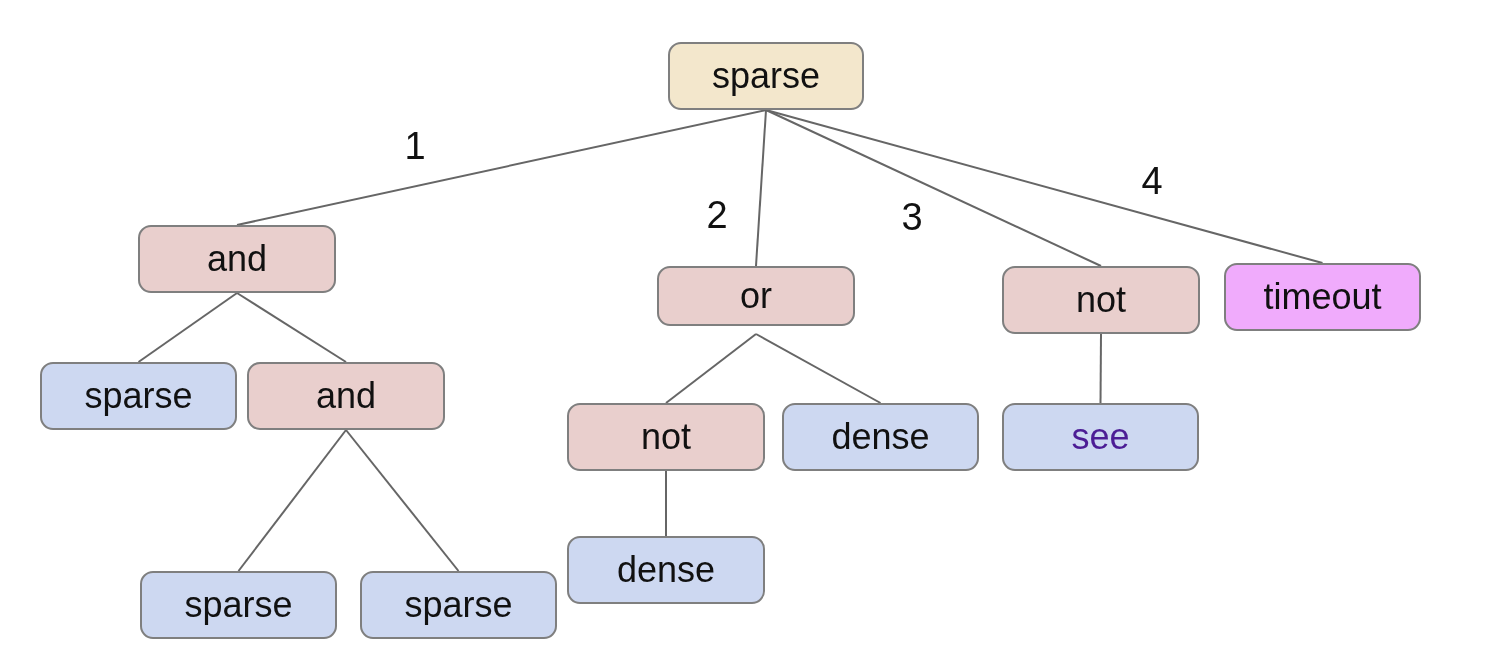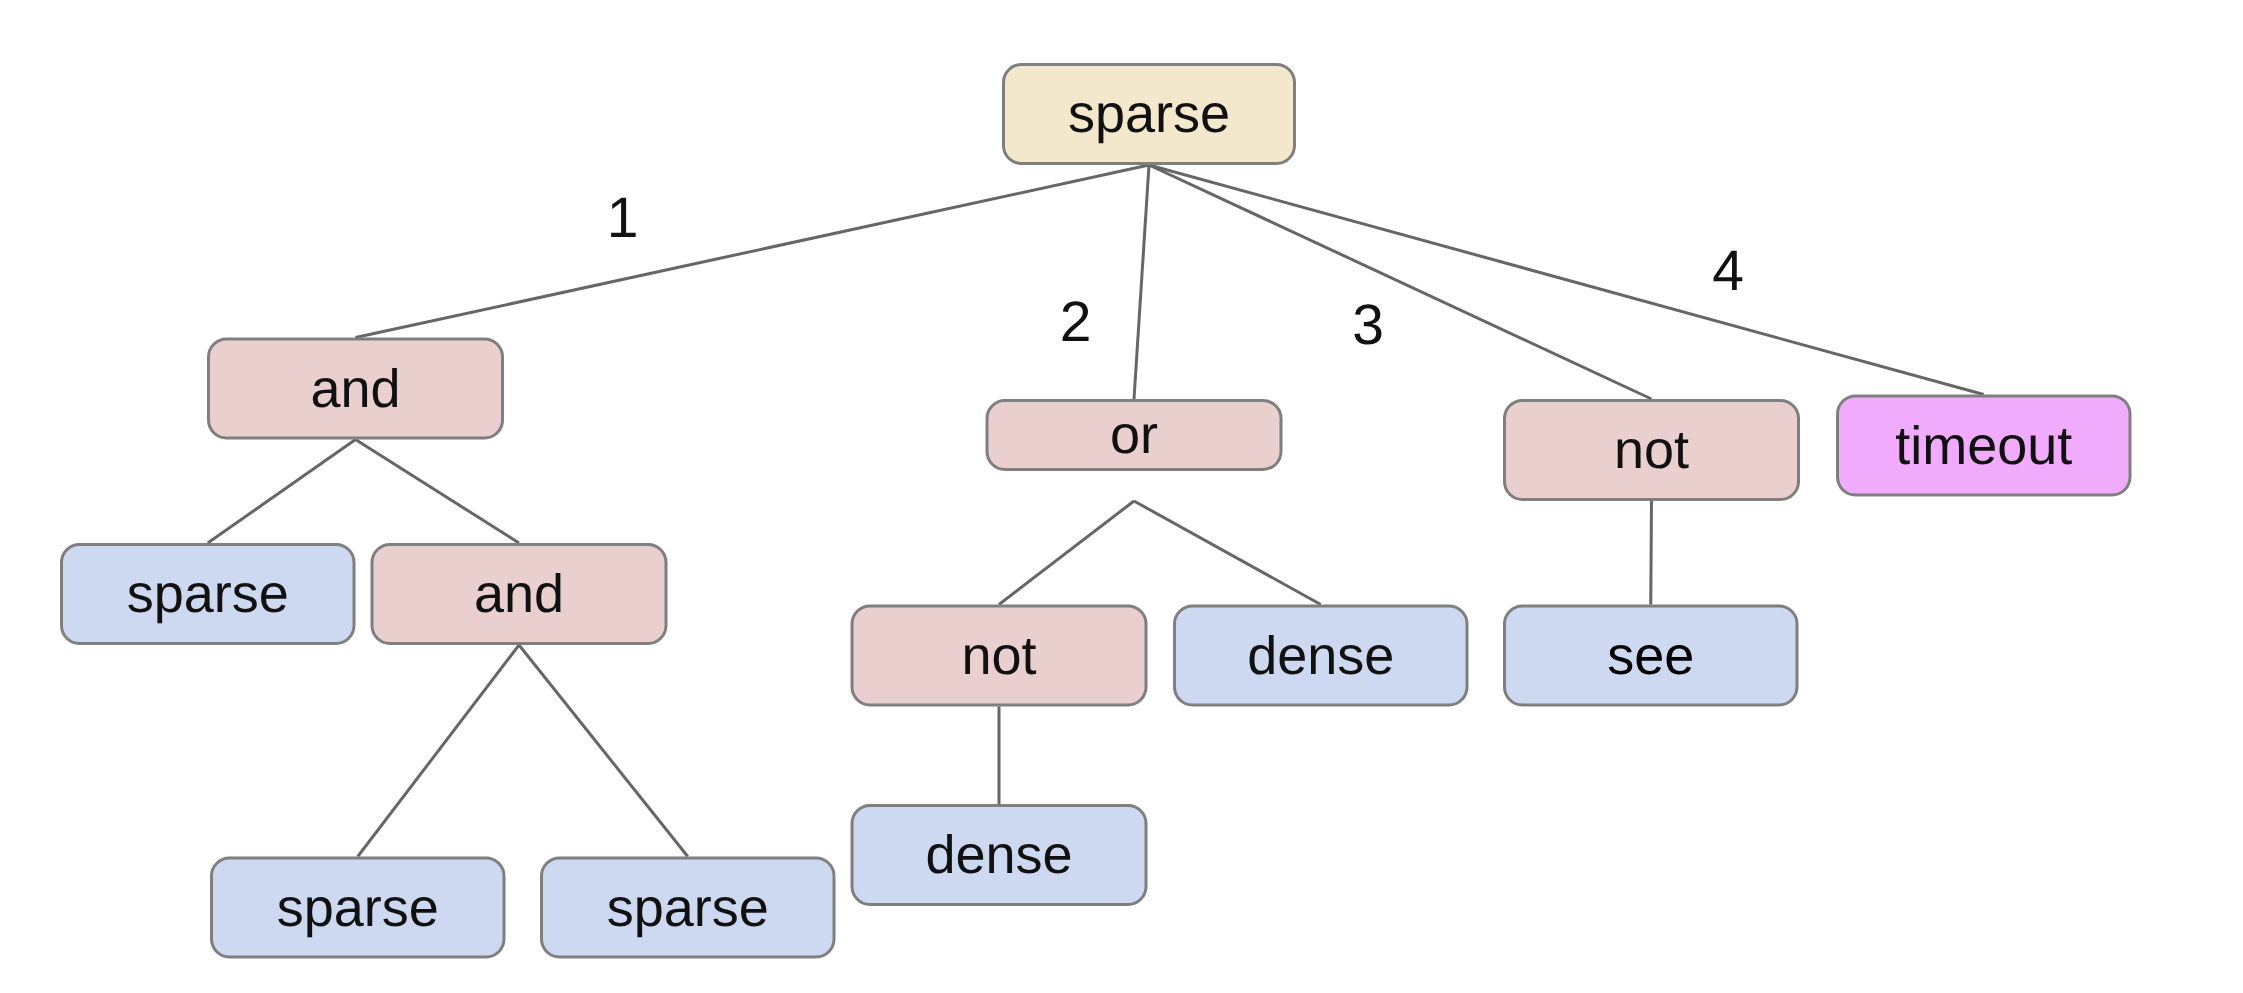--- a/index.html
+++ b/index.html
@@ -65,42 +65,42 @@
 <div class="edge-label" style="left: 415px; top: 146px; color: rgb(17, 17, 17);">1</div>
     <div class="edge-label" style="left: 717px; top: 215px; color: rgb(17, 17, 17);">2</div>
     <div class="edge-label" style="left: 912px; top: 217px; color: rgb(17, 17, 17);">3</div>
     <div class="edge-label" style="left: 1152px; top: 181px; color: rgb(17, 17, 17);">4</div>
     <div class="tree-node" style="left: 668px; top: 42px; width: 196px; height: 68px; background: rgb(243, 231, 204); border-color: rgb(127, 127, 127); color: rgb(17, 17, 17);">
       <span>sparse</span>
     </div>
     <div class="tree-node" style="left: 138px; top: 225px; width: 198px; height: 68px; background: rgb(233, 207, 205); border-color: rgb(127, 127, 127); color: rgb(17, 17, 17);">
       <span>and</span>
     </div>
-    <div class="tree-node" style="left: 657px; top: 266px; width: 198px; height: 48px; background: rgb(233, 207, 205); border-color: rgb(127, 127, 127); color: rgb(17, 17, 17); text-align: right;">
+    <div class="tree-node" style="left: 657px; top: 266px; width: 198px; height: 60px; background: rgb(233, 207, 205); border-color: rgb(127, 127, 127); color: rgb(17, 17, 17); text-align: right;">
       <span>or</span>
     </div>
     <div class="tree-node" style="left: 1002px; top: 266px; width: 198px; height: 68px; background: rgb(233, 207, 205); border-color: rgb(127, 127, 127); color: rgb(17, 17, 17);">
       <span>not</span>
     </div>
     <div class="tree-node" style="left: 1224px; top: 263px; width: 197px; height: 68px; background: #f0abfc; border-color: rgb(127, 127, 127); color: rgb(17, 17, 17);">
       <span>timeout</span>
     </div>
     <div class="tree-node" style="left: 40px; top: 362px; width: 197px; height: 68px; background: rgb(205, 216, 241); border-color: rgb(127, 127, 127); color: rgb(17, 17, 17);">
       <span>sparse</span>
     </div>
     <div class="tree-node" style="left: 247px; top: 362px; width: 198px; height: 68px; background: rgb(233, 207, 205); border-color: rgb(127, 127, 127); color: rgb(17, 17, 17);">
       <span>and</span>
     </div>
     <div class="tree-node" style="left: 567px; top: 403px; width: 198px; height: 68px; background: rgb(233, 207, 205); border-color: rgb(127, 127, 127); color: rgb(17, 17, 17);">
       <span>not</span>
     </div>
     <div class="tree-node" style="left: 782px; top: 403px; width: 197px; height: 68px; background: rgb(205, 216, 241); border-color: rgb(127, 127, 127); color: rgb(17, 17, 17);">
       <span>dense</span>
     </div>
-    <div class="tree-node" style="left: 1002px; top: 403px; width: 197px; height: 68px; background: rgb(205, 216, 241); border-color: rgb(127, 127, 127); color: #000000;">
+    <div class="tree-node" style="left: 1002px; top: 403px; width: 197px; height: 68px; background: rgb(205, 216, 241); border-color: rgb(127, 127, 127); color: #4c1d95;">
       <span>see</span>
     </div>
     <div class="tree-node" style="left: 140px; top: 571px; width: 197px; height: 68px; background: rgb(205, 216, 241); border-color: rgb(127, 127, 127); color: rgb(17, 17, 17);">
       <span>sparse</span>
     </div>
     <div class="tree-node" style="left: 360px; top: 571px; width: 197px; height: 68px; background: rgb(205, 216, 241); border-color: rgb(127, 127, 127); color: rgb(17, 17, 17);">
       <span>sparse</span>
     </div>
     <div class="tree-node" style="left: 567px; top: 536px; width: 198px; height: 68px; background: rgb(205, 216, 241); border-color: rgb(127, 127, 127); color: rgb(17, 17, 17);">
       <span>dense</span>

